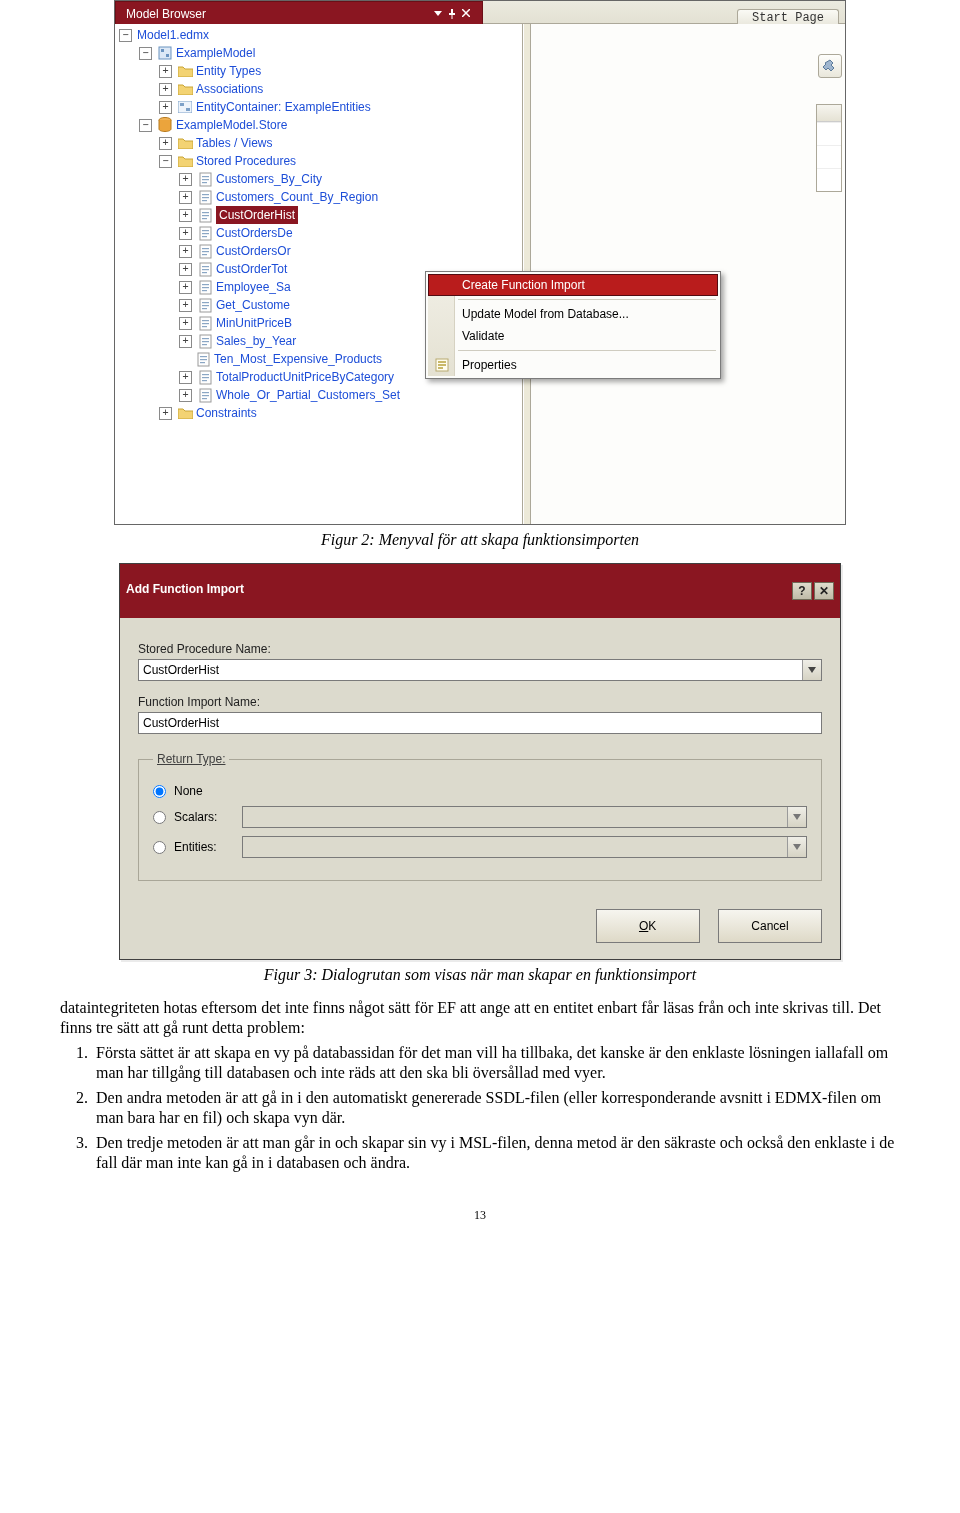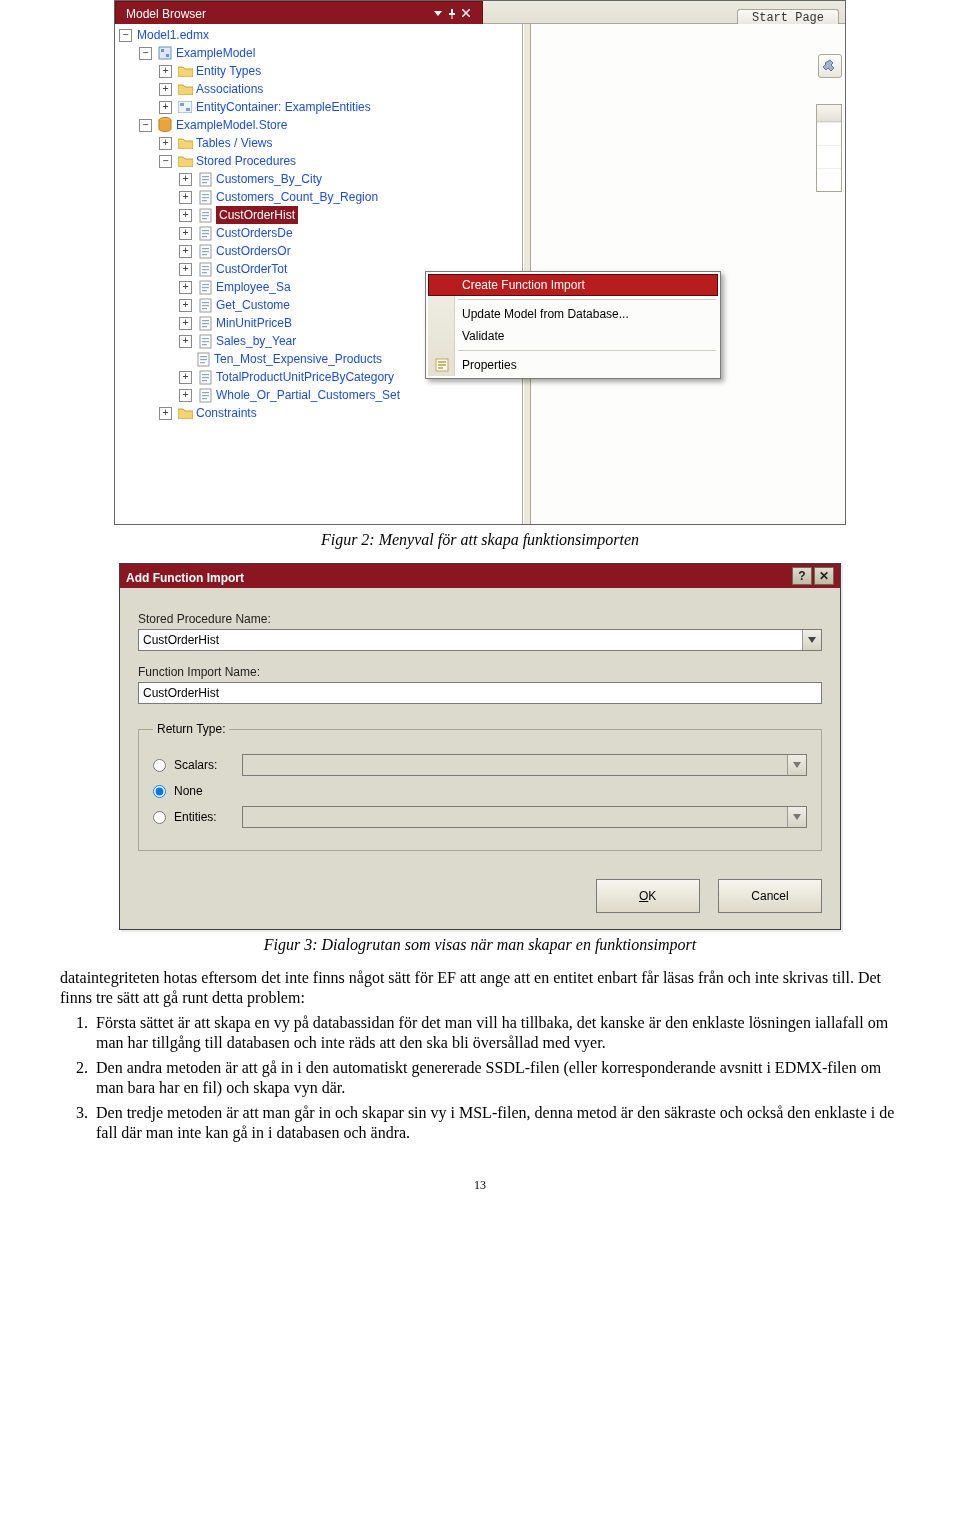--- a/index.html
+++ b/index.html
@@ -156,22 +156,22 @@
     margin: 0 auto 6px auto;
     background:#dcdacd;
     border:1px solid #404040;
     font-family: Tahoma, Verdana, sans-serif;
     font-size:12px;
     box-shadow: 2px 2px 0 rgba(0,0,0,0.08);
   }
   .dlg-title{
     background:#8a1621;
     color:#fff;
-    padding:3px 6px;
-    display:flex; align-items:flex-end;
+    padding:18px 6px;
+    display:flex; align-items:flex-start;
     font-weight:bold;
     font-size:12px;
   }
   .dlg-title .sp{flex:1;}
   .dlg-title .wbtn{
     width:18px;height:16px;margin-left:2px;
     background:linear-gradient(#dfdccd,#bfbba8);
     border:1px solid #6f6a57;
     display:flex;align-items:center;justify-content:center;
     color:#222;font-weight:bold;font-size:12px;
@@ -195,21 +195,21 @@
     background:linear-gradient(#efeee7,#d6d3c4);
     border-left:1px solid #9a9a9a;
     display:flex;align-items:center;justify-content:center;
     cursor:pointer;
   }
   fieldset.rt{
     margin:18px 0 10px;
     border:1px solid #a9a698;
     padding:10px 14px 14px;
   }
-  fieldset.rt legend{ padding:0 4px; color:#000000;}
+  fieldset.rt legend{ padding:0 4px; color:#404040;text-decoration:underline;}
   .radio-row{ display:flex; align-items:center; gap:8px; margin:8px 0;}
   .radio-row input[type=radio]{ margin:0; width:13px;height:13px;}
   .radio-row .rlabel{ width:60px;}
   .radio-row .combo-wrap{ flex:1; }
   .radio-row .combo-wrap.disabled .combo{ background:#dcdacd; color:#888;}
   .dlg-buttons{ text-align:right; padding:4px 18px 16px;}
   .dlg-buttons .btn{
     display:inline-block;
     min-width:82px;
     padding:9px 10px;
@@ -615,34 +615,34 @@
             </svg>
           </div>
       </div>
 
       <div class="fld-label" style="margin-top:14px">Function Import Name:</div>
       <input class="txt" value="CustOrderHist" style="">
 
       <fieldset class="rt">
         <legend>Return Type:</legend>
         <div class="radio-row">
+          <input type="radio" checked="" style="">
+          <span class="rlabel">None</span>
+        </div>
+        <div class="radio-row">
           <input type="radio" style="">
           <span class="rlabel">Scalars:</span>
           <div class="combo-wrap disabled">
             <input class="combo" disabled="" style="">
             <div class="dd">
                 <svg width="8" height="6">
                   <polygon points="0,0 8,0 4,6" fill="#777"></polygon>
                 </svg>
               </div>
           </div>
-        </div>
-        <div class="radio-row">
-          <input type="radio" checked="" style="">
-          <span class="rlabel">None</span>
         </div>
         <div class="radio-row">
           <input type="radio" style="">
           <span class="rlabel">Entities:</span>
           <div class="combo-wrap disabled">
             <input class="combo" disabled="" style="">
             <div class="dd">
                 <svg width="8" height="6">
                   <polygon points="0,0 8,0 4,6" fill="#777"></polygon>
                 </svg>

